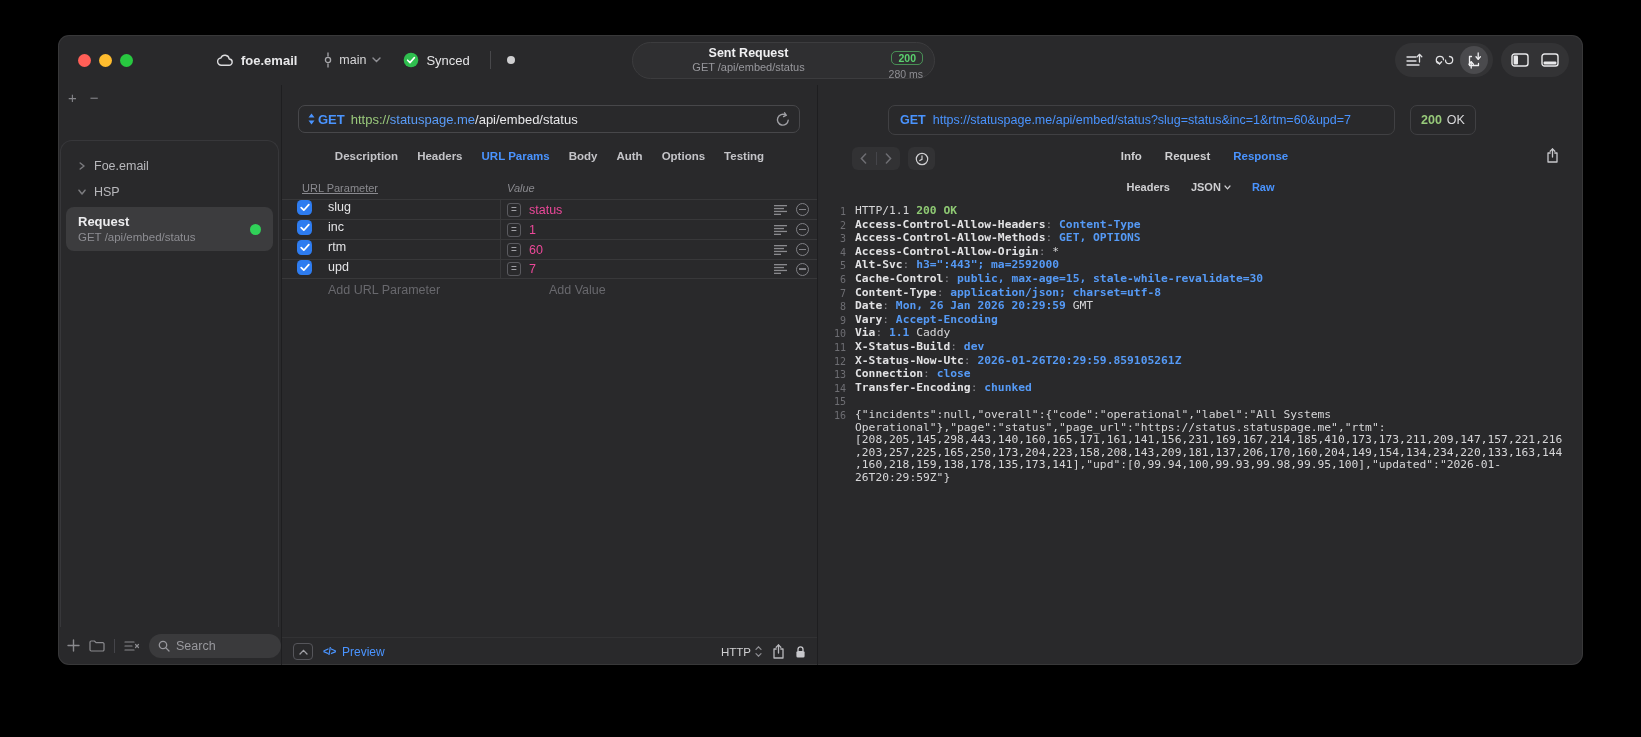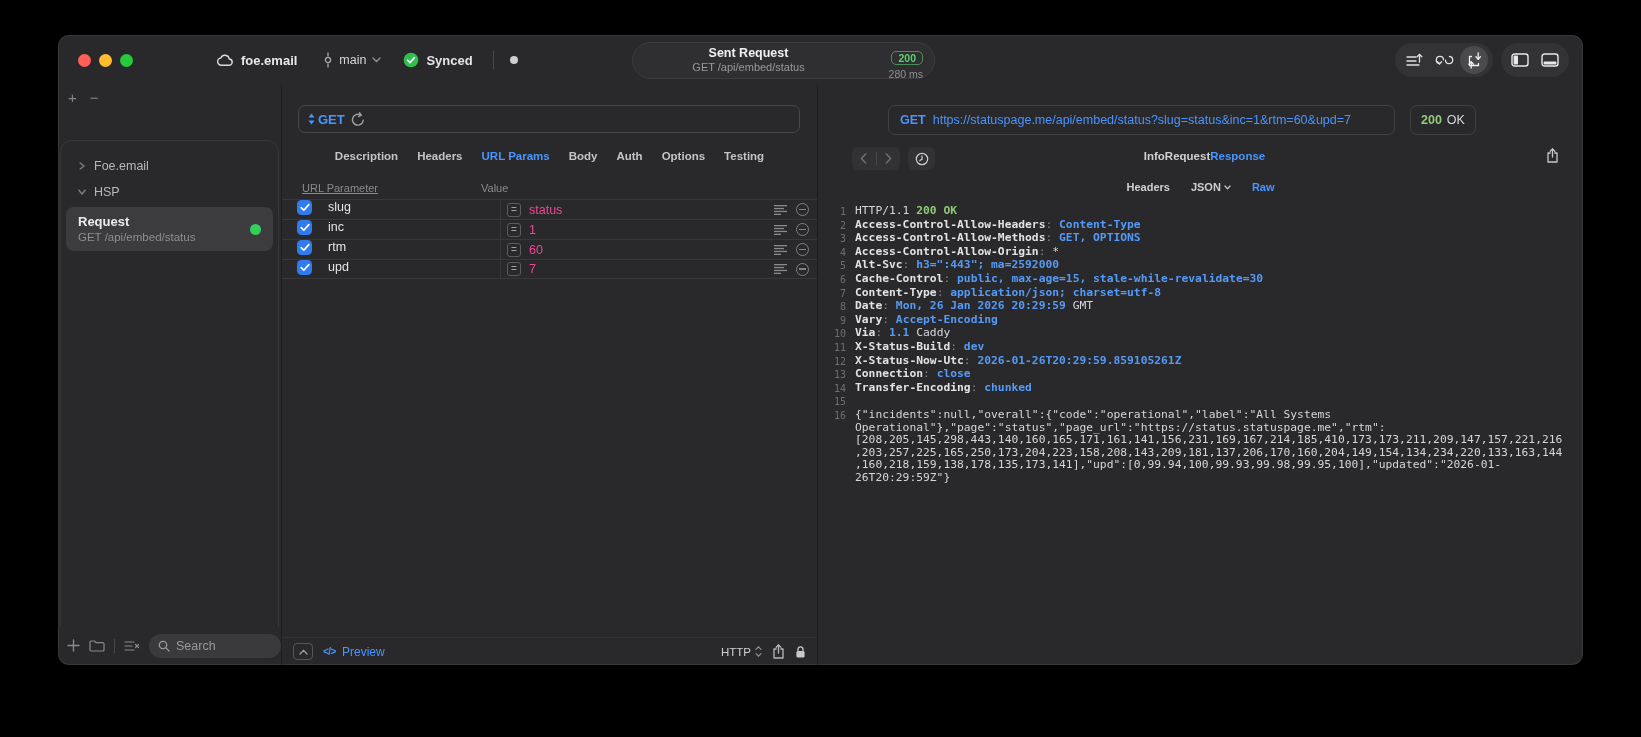--- a/index.html
+++ b/index.html
@@ -10,21 +10,21 @@
             box-shadow: inset 0 0 0 1px rgba(255,255,255,0.07), 0 18px 50px rgba(0,0,0,.6); }
 
   
   .titlebar { position:relative; height:50px; display:flex; align-items:center; }
   .lights { display:flex; gap:8px; margin-left:20px; }
   .light { width:13px; height:13px; border-radius:50%; }
   .light.r{background:#ff5f57} .light.y{background:#febc2e} .light.g{background:#28c840}
   .tb-group { display:flex; align-items:center; }
   .proj { margin-left:84px; gap:7px; color:#e8e8ea; font-size:13px; font-weight:600; }
   .branch { margin-left:26px; gap:6px; color:#d6d6d8; font-size:12.5px; }
-  .sync { margin-left:22px; gap:7px; color:#e4e4e6; font-size:13px; font-weight:700; }
+  .sync { margin-left:22px; gap:7px; color:#e4e4e6; font-size:13px; font-weight:400; }
   .tb-divider { width:1px; height:18px; background:#48484b; margin-left:20px; }
   .dirty-dot { width:8px; height:8px; border-radius:50%; background:#cfcfd1; margin-left:16px; }
 
   .center-pill { position:absolute; left:574px; top:7px; width:303px; height:37px;
                  background:#2f2f31; border:1px solid #3c3c3e; border-radius:19px; }
   .cp-text { position:absolute; left:0; right:70px; top:3px; text-align:center; }
   .cp-title { font-size:12.5px; font-weight:600; color:#f0f0f2; }
   .cp-sub { font-size:11px; color:#98989d; margin-top:1px; }
   .cp-right { position:absolute; right:11px; top:5px; text-align:right; }
   .cp-badge { display:inline-block; font-size:10.5px; font-weight:600; color:#5ad16e;
@@ -81,21 +81,21 @@
   .method { color:#4a94ff; font-weight:700; font-size:13px; display:flex; align-items:center; gap:3px; }
   .url-text { font-size:13px; flex:1; white-space:nowrap; overflow:hidden; }
   .u-scheme{color:#9ac97c} .u-host{color:#5a9cf8} .u-path{color:#e8e8ea}
   .mid-tabs { display:flex; justify-content:center; gap:19px; margin-top:17px; }
   .mid-tab { font-size:11.5px; font-weight:600; color:#c4c4c8; cursor:default; }
   .mid-tab.active { color:#4a94ff; }
 
   .ptable { margin-top:15px; font-size:12.5px; }
   .p-headrow { display:flex; height:22px; align-items:center; color:#8a8a8f; font-size:11px; }
   .p-headrow .h-name { margin-left:20px; width:172px;text-decoration:underline; }
-  .p-headrow .h-value { margin-left:7px; }
+  .p-headrow .h-value { margin-left:33px;font-style:italic; }
   .p-row { display:flex; align-items:flex-start; height:20px; border-top:1px solid #38383a; }
   .p-row:last-child { border-bottom:1px solid #38383a; }
   .p-check { width:15px; height:15px; margin-left:15px; background:#2e7cf0; border-radius:4.5px;
              display:flex; align-items:center; justify-content:center; flex:none; }
   .p-name { width:172px; margin-left:16px; color:#e4e4e6; }
   .p-valwrap { flex:1; display:flex; align-items:center; height:100%;
                border-left:1px solid #38383a; }
   .eq-box { width:14px; height:14px; border:1px solid #5a5a5f; border-radius:3px; color:#a0a0a5;
             font-size:10px; line-height:12px; text-align:center; margin:0 8px 0 6px; flex:none; }
   .p-value { color:#ec4899; flex:1; }
@@ -128,21 +128,21 @@
   .st-code { color:#97c97a; font-weight:700; }
   .st-text { color:#d8d8da; }
   .resp-nav { position:relative; height:26px; margin-top:12px; }
   .nav-left { position:absolute; left:34px; top:0; display:flex; gap:8px; }
   .chev-group { width:48px; height:23px; background:#323234; border-radius:6px;
                 display:flex; align-items:center; justify-content:space-evenly; }
   .chev-sep { width:1px; height:13px; background:#45454a; }
   .clock-btn { width:27px; height:23px; background:#323234; border-radius:6px;
                display:flex; align-items:center; justify-content:center; }
   .resp-tabs { position:absolute; left:8px; right:0; top:3px; display:flex;
-               justify-content:center; }
+               justify-content:center; gap:23px; }
   .resp-tab { font-size:11.5px; font-weight:600; color:#d0d0d2; }
   .resp-tab.active { color:#4a94ff; }
   .share-top { position:absolute; right:24px; top:1px; }
   .resp-subtabs { display:flex; justify-content:center; gap:21px; margin-top:8px; }
   .resp-subtab { font-size:11px; font-weight:600; color:#cfcfd2; display:flex;
                  align-items:center; gap:3px; }
   .resp-subtab.active { color:#4a94ff; }
 
   .resp-body { margin-top:12px; padding:0 14px 0 6px;
                font-family:"DejaVu Sans Mono","Liberation Mono",monospace;
@@ -342,20 +342,21 @@
     <div class="urlbar">
       <span class="method">
         <span>
           <svg width="7" height="12" viewBox="0 0 7 12">
               <polygon points="3.5,0.5 6.5,4.5 0.5,4.5" fill="#4a94ff"></polygon>
               <polygon points="3.5,11.5 6.5,7.5 0.5,7.5" fill="#4a94ff"></polygon>
             </svg>
         </span>
         <span>GET</span>
       </span>
+      <span class="url-text"><span class="u-scheme">https://</span><span class="u-host">statuspage.me</span><span class="u-path">/api/embed/status</span></span>
       <span>
         <svg width="14" height="15" viewBox="0 0 14 15" fill="none" stroke="#a0a0a5" stroke-width="1.4" stroke-linecap="round">
             <path d="M12.2 8.2 A5.4 5.4 0 1 1 9.6 3.1"></path>
             <polyline points="8.6,0.8 10.2,3.3 7.6,4.6"></polyline>
           </svg>
       </span>
     </div>
 
     <div class="mid-tabs">
         <div class="mid-tab">Description</div>
@@ -470,20 +471,24 @@
                     <rect x="0" y="8.7" width="7" height="1.3"></rect>
                   </svg>
         </span>
         <span class="minus-circle">
                   <i></i>
                 </span>
       </span>
     </span>
   </div>
 </div>
+      <div class="p-addrow">
+        <div class="add-name">Add URL Parameter</div>
+        <div class="add-value">Add Value</div>
+      </div>
     </div>
 
     <div class="mid-footer">
       <div class="panel-btn">
         <svg width="9" height="6" viewBox="0 0 9 6" fill="none" stroke="#a0a0a5" stroke-width="1.3" stroke-linecap="round">
             <polyline points="1,5 4.5,1.4 8,5"></polyline>
           </svg>
       </div>
       <div class="preview">
         <span class="code-glyph">&lt;/&gt;</span>

